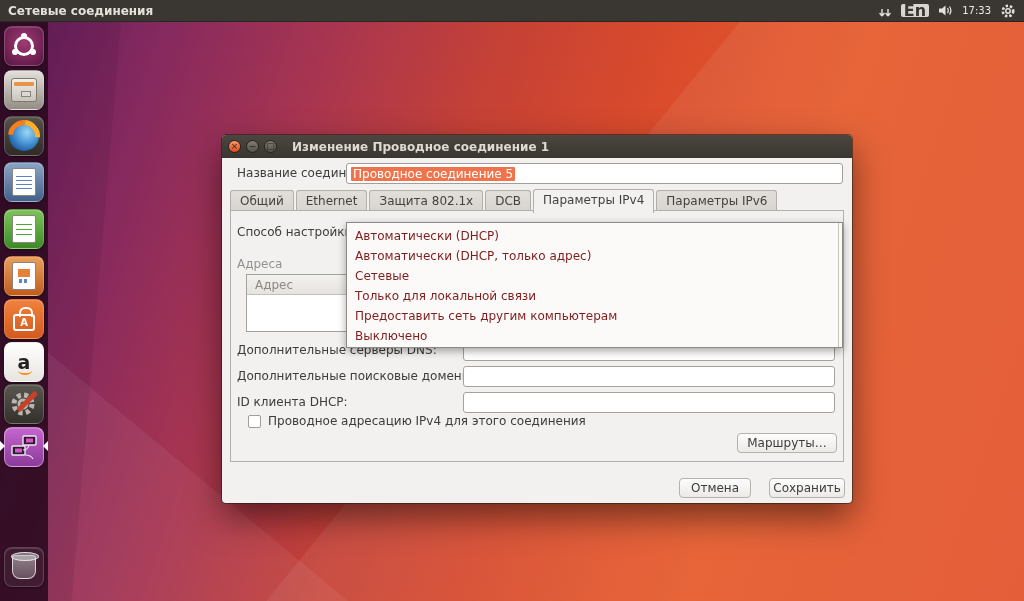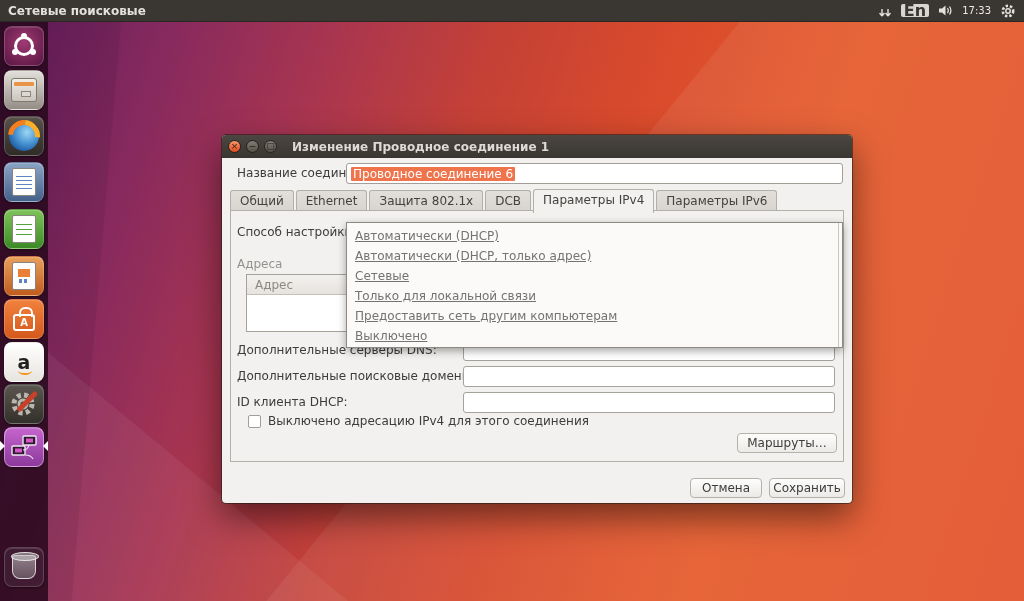--- a/index.html
+++ b/index.html
@@ -110,38 +110,38 @@
     border:1px solid #a5a19b; border-radius:3px; }
   .e1 { top:205px; } .e2 { top:231px; } .e3 { top:257px; }
   .l1 { top:208px; } .l2 { top:234px; } .l3 { top:260px; }
 
   .chk-row { position:absolute; left:26px; top:279px; display:flex; align-items:center; gap:7px; }
   .chk { width:13px; height:13px; background:#fff; border:1px solid #a09c96; border-radius:2px; }
 
   .btn { background:linear-gradient(#fdfdfc,#eceae7); border:1px solid #b5b1ab; border-radius:4px;
     color:#3c3c3c; font-size:12px; display:flex; align-items:center; justify-content:center; height:20px; }
   .routes-btn { position:absolute; left:515px; top:298px; width:100px; }
-  .action-row { position:absolute; right:7px; top:343px; display:flex; gap:7px;border-radius:10px; }
+  .action-row { position:absolute; right:7px; top:343px; display:flex; gap:18px;border-radius:10px; }
   .cancel-btn { width:72px; } .save-btn { width:76px; }
 
   .dropdown { position:absolute; left:124px; top:87px; width:497px; height:126px; z-index:20;
     background:#fbfaf9; border:1px solid #8d8a84; box-shadow:0 3px 8px rgba(0,0,0,0.35); padding-top:3px; }
   .dropdown:after { content:""; position:absolute; top:0; bottom:0; right:3px; width:1px; background:#c9c6c0; }
-  .dd-item { height:20px; line-height:20px; padding-left:8px; color:#737373; white-space:nowrap;text-decoration:underline; }
+  .dd-item { height:20px; line-height:20px; padding-left:8px; color:#7f1d1d; white-space:nowrap; }
 </style>
 </head>
 <body>
 
 <div class="desktop">
   <div class="facet facet1"></div>
   <div class="facet facet2"></div>
   <div class="facet facet3"></div>
 
   <div class="panel">
-    <div class="panel-title">Сетевые поисковые</div>
+    <div class="panel-title">Сетевые соединения</div>
     <div class="tray">
       <span>
         <svg width="14" height="14" viewBox="0 0 14 14">
           <path d="M4 12 V5 M4 5 L1.6 8 M4 5 L6.4 8" stroke="#e4e0da" stroke-width="1.4" fill="none" transform="rotate(180 4 8.5)"></path>
           <path d="M10 12 V5 M10 12 L7.6 9 M10 12 L12.4 9" stroke="#e4e0da" stroke-width="1.4" fill="none"></path>
         </svg>
       </span>
       <span class="kbd-badge">En</span>
       <span>
         <svg width="15" height="13" viewBox="0 0 15 13">
@@ -221,21 +221,21 @@
   <div class="dialog">
     <div class="titlebar">
       <span class="winbtn close">×</span>
       <span class="winbtn min">−</span>
       <span class="winbtn max">□</span>
       <span class="win-title">Изменение Проводное соединение 1</span>
     </div>
 
     <div class="fld-label name-label">Название соединения:</div>
     <div class="name-input">
-      <span class="name-sel">Проводное соединение 6</span>
+      <span class="name-sel">Проводное соединение 5</span>
     </div>
 
     <div class="tabs">
       <span class="tab">Общий</span>
       <span class="tab">Ethernet</span>
       <span class="tab">Защита 802.1x</span>
       <span class="tab">DCB</span>
       <span class="tab active">Параметры IPv4</span>
       <span class="tab">Параметры IPv6</span>
     </div>
@@ -251,21 +251,21 @@
 
     <div class="fld-label l1">Дополнительные серверы DNS:</div>
     <div class="entry e1"></div>
     <div class="fld-label l2">Дополнительные поисковые домены:</div>
     <div class="entry e2"></div>
     <div class="fld-label l3">ID клиента DHCP:</div>
     <div class="entry e3"></div>
 
     <div class="chk-row">
       <span class="chk"></span>
-      <span>Выключено адресацию IPv4 для этого соединения</span>
+      <span>Проводное адресацию IPv4 для этого соединения</span>
     </div>
 
     <div class="btn routes-btn">Маршруты…</div>
 
     <div class="action-row">
       <div class="btn cancel-btn">Отмена</div>
       <div class="btn save-btn">Сохранить</div>
     </div>
 
     <div class="dropdown">

